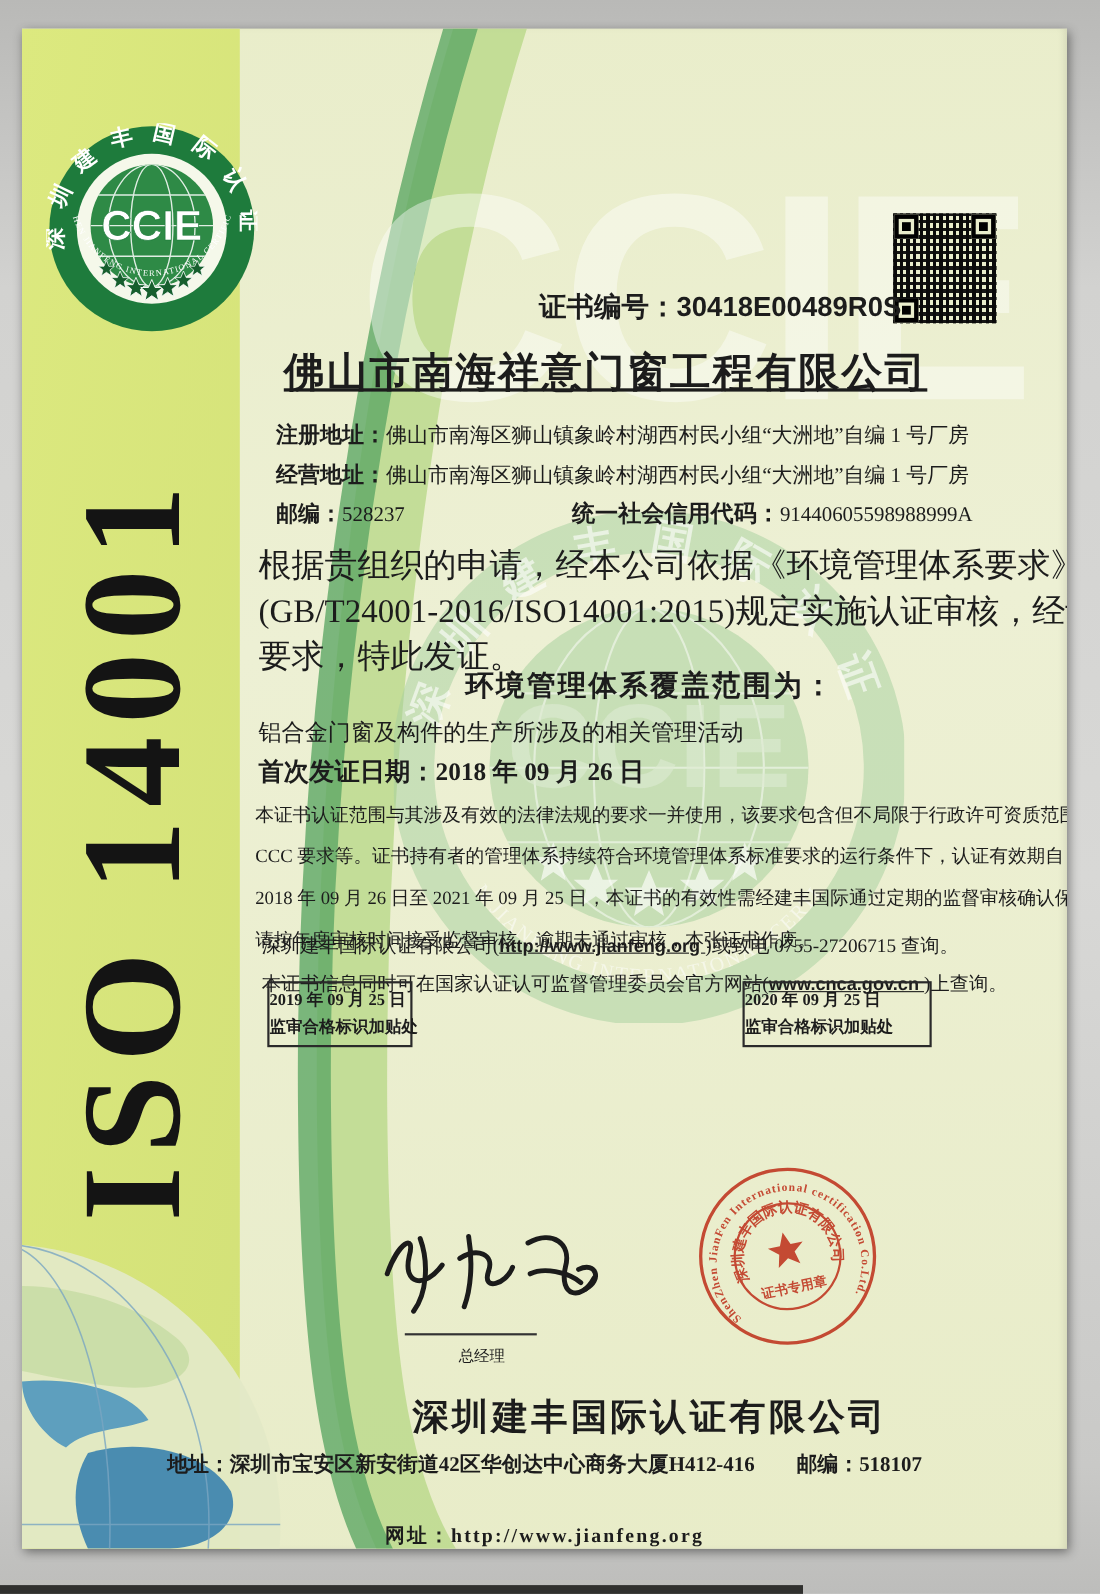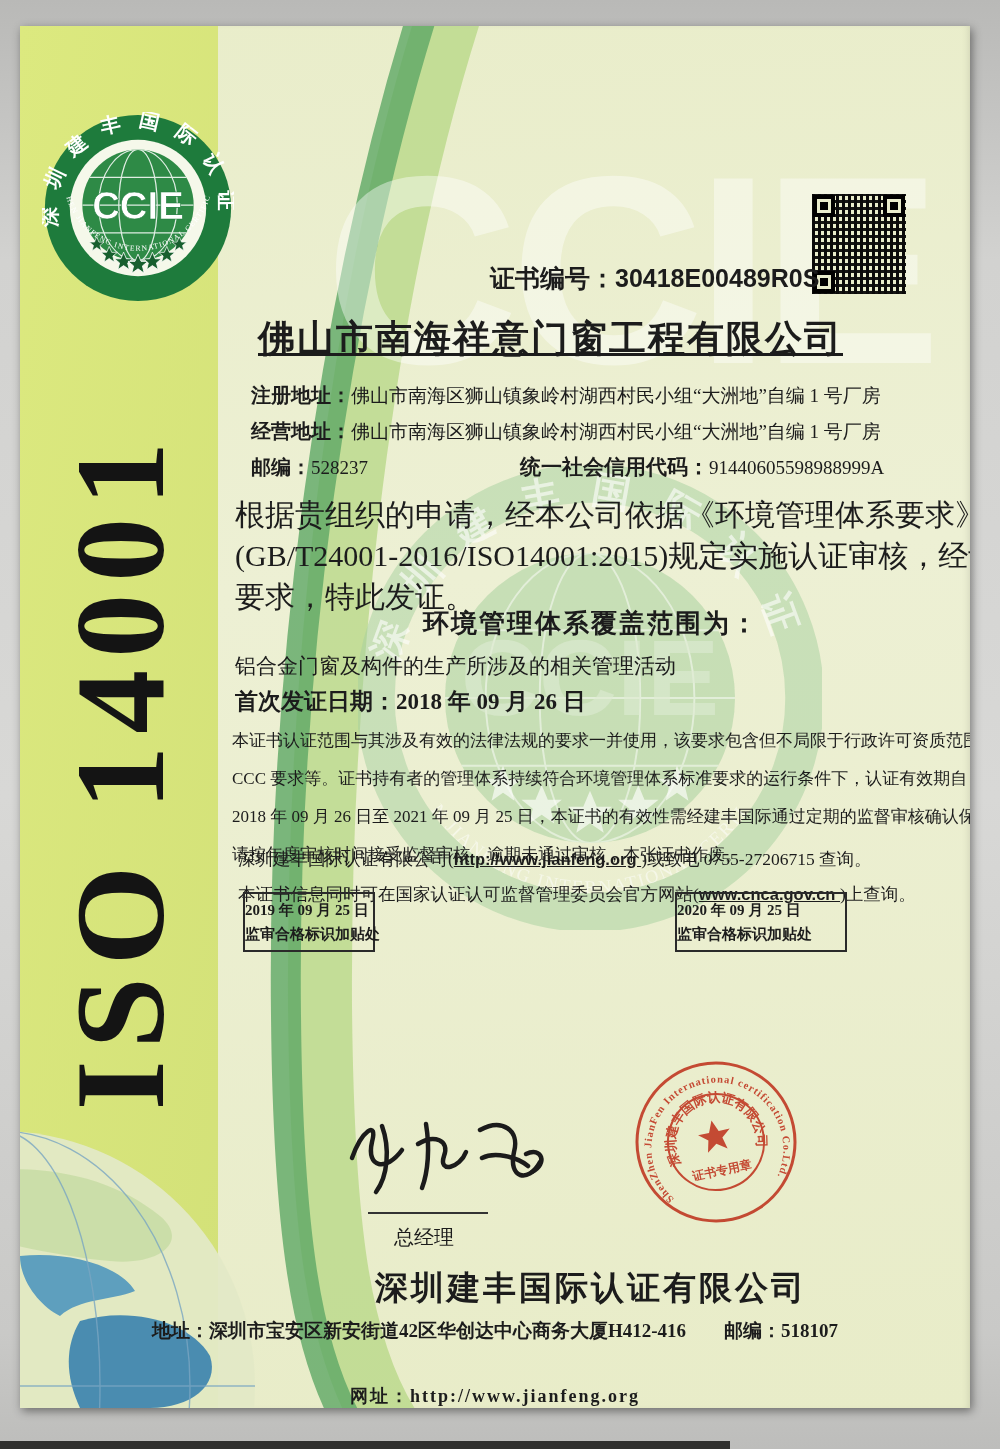--- a/index.html
+++ b/index.html
@@ -58,21 +58,21 @@
   .issue{position:absolute;left:215px;top:660px;width:712px;text-align:left;
     font-size:23px;font-weight:bold;white-space:nowrap;}
   .fine{position:absolute;left:212px;top:696px;font-size:17px;line-height:38px;white-space:pre;}
   .info{position:absolute;left:218px;font-size:17.5px;white-space:pre;}
   .info .url{font-weight:bold;text-decoration:underline;font-family:"Liberation Sans","DejaVu Sans",sans-serif;font-size:16.5px;}
   .sbox{position:absolute;top:866px;height:56px;border:2px solid #2a2a2a;
     display:flex;flex-direction:column;justify-content:center;
     font-size:15px;font-weight:bold;line-height:24px;white-space:nowrap;background:transparent;}
   .sig{position:absolute;left:310px;top:1070px;}
   .sig-line{position:absolute;left:348px;top:1186px;width:120px;height:2px;background:#333;}
-  .sig-title{position:absolute;left:344px;top:1198px;width:120px;text-align:center;font-size:20px;}
+  .sig-title{position:absolute;left:358px;top:1198px;width:120px;text-align:center;font-size:14px;}
   .seal{position:absolute;left:611px;top:1031px;opacity:.9;mix-blend-mode:multiply;}
   .f-name{position:absolute;left:215px;top:1240px;width:712px;text-align:center;
     font-size:33px;font-weight:bold;letter-spacing:3px;white-space:nowrap;}
   .f-line{position:absolute;width:950px;text-align:center;font-size:19px;font-weight:bold;white-space:pre;}
   .bottom-bar{position:absolute;left:0;top:1441px;width:730px;height:8px;background:#30302e;}
 </style>
 </head>
 <body>
 
 <div class="paper">

